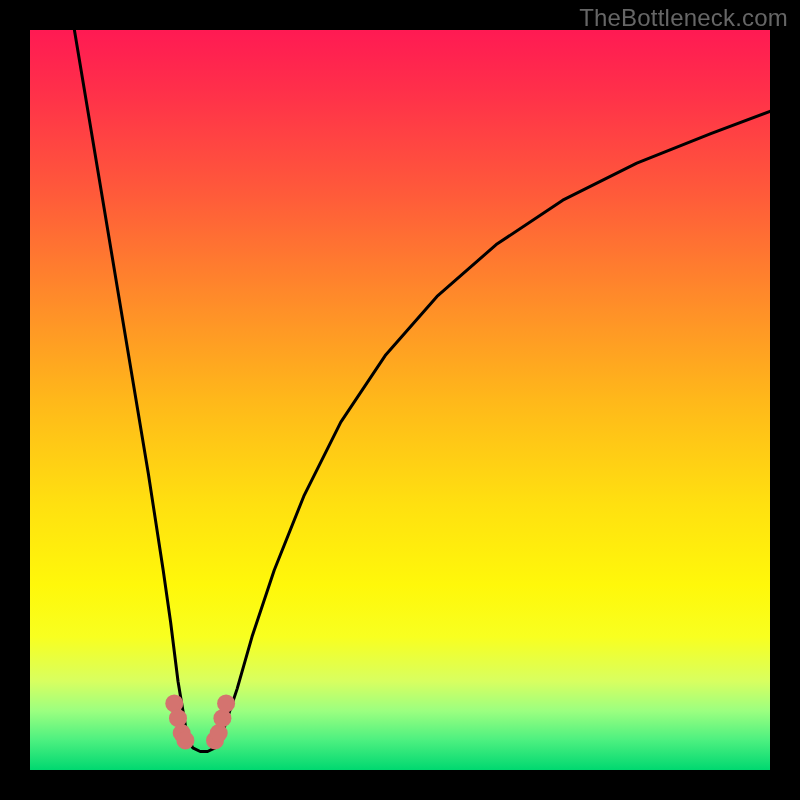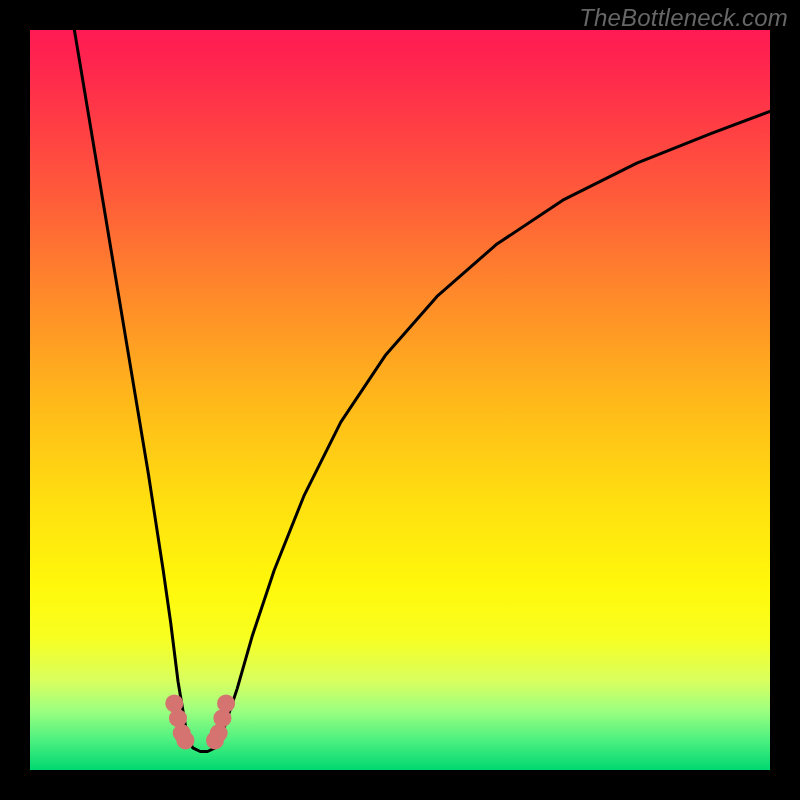--- a/index.html
+++ b/index.html
@@ -34,21 +34,20 @@
   .watermark {
     position: absolute;
     top: 4px;
     right: 12px;
     font-family: Arial, Helvetica, sans-serif;
     font-size: 24px;
     font-weight: 500;
     color: #666666;
     letter-spacing: 0.2px;
     z-index: 10;
-    font-style: italic;
   }
   svg.curve {
     position: absolute;
     left: 0;
     top: 0;
     width: 740px;
     height: 740px;
     z-index: 5;
   }
 </style>

